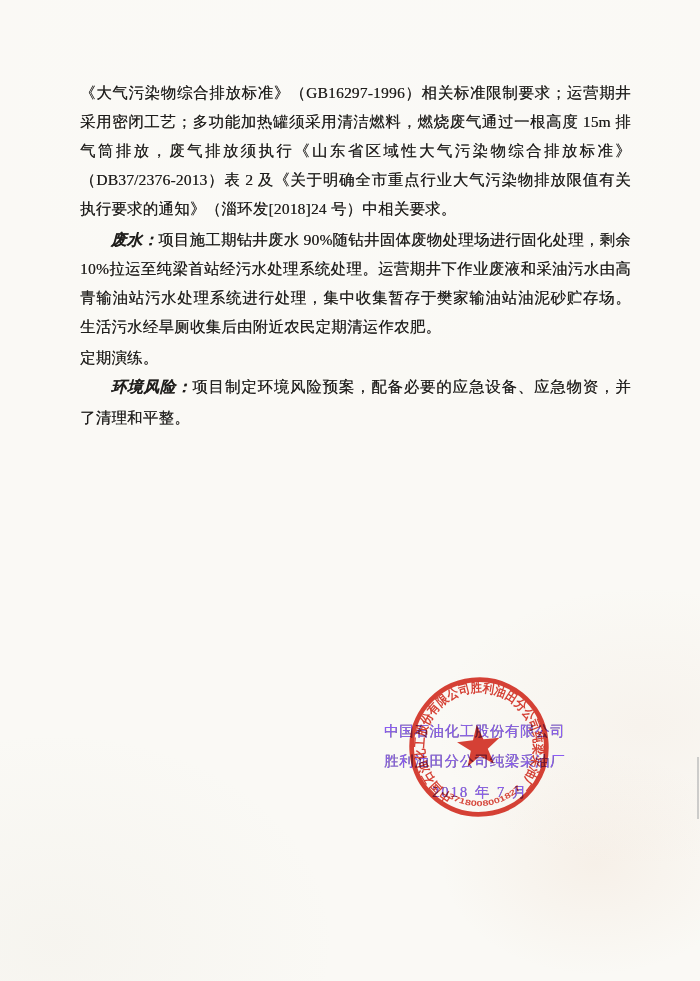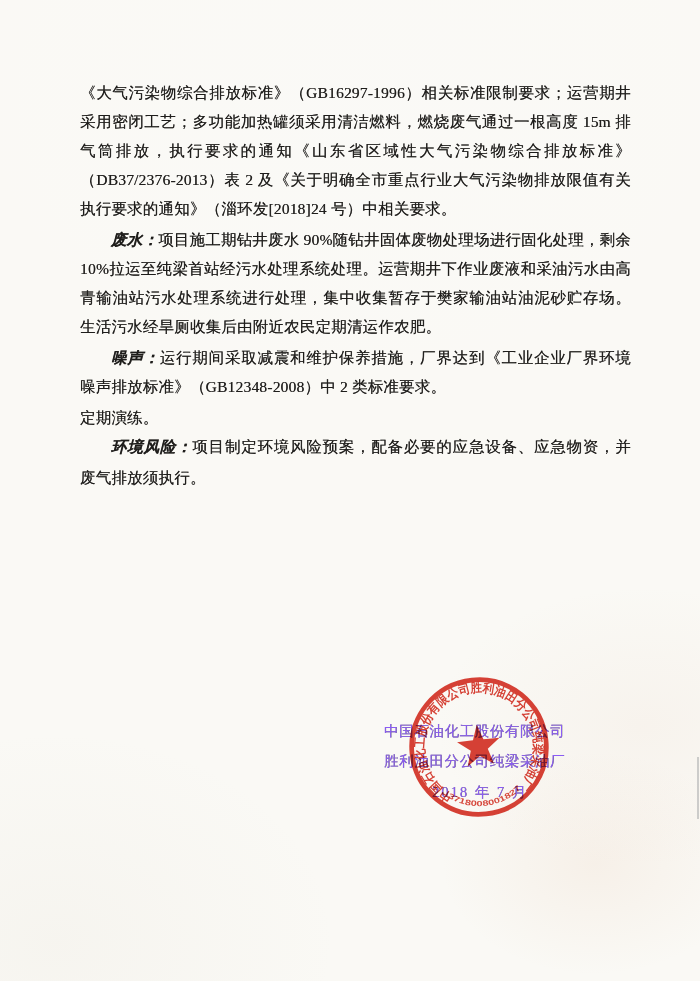--- a/index.html
+++ b/index.html
@@ -63,45 +63,41 @@
 <body>
 
 <div class="paper-texture"></div>
 <div class="edge-mark"></div>
 
 <div class="doc">
 
   <div class="para">
     <div class="line first">《大气污染物综合排放标准》（GB16297-1996）相关标准限制要求；运营期井口</div>
     <div class="line">采用密闭工艺；多功能加热罐须采用清洁燃料，燃烧废气通过一根高度 15m 排</div>
-    <div class="line">气筒排放，执行要求的通知《山东省区域性大气污染物综合排放标准》</div>
+    <div class="line">气筒排放，废气排放须执行《山东省区域性大气污染物综合排放标准》</div>
     <div class="line">（DB37/2376-2013）表 2 及《关于明确全市重点行业大气污染物排放限值有关</div>
     <div class="line last">执行要求的通知》（淄环发[2018]24 号）中相关要求。</div>
   </div>
 
   <div class="para">
     <div class="line first indent"><b class="plabel">废水：</b><span>项目施工期钻井废水 90%随钻井固体废物处理场进行固化处理，剩余</span></div>
     <div class="line">10%拉运至纯梁首站经污水处理系统处理。运营期井下作业废液和采油污水由高</div>
     <div class="line">青输油站污水处理系统进行处理，集中收集暂存于樊家输油站油泥砂贮存场。</div>
     <div class="line last">生活污水经旱厕收集后由附近农民定期清运作农肥。</div>
   </div>
 
 
-  <div class="para">
-    <div class="line first indent"><b class="plabel">噪声：</b><span>运行期间采取减震和维护保养措施，厂界达到《工业企业厂界环境</span></div>
-    <div class="line last">噪声排放标准》（GB12348-2008）中 2 类标准要求。</div>
-  </div>
 
   <div class="para">
     <div class="line last">定期演练。</div>
     <div class="line first indent"><b class="plabel">环境风险：</b><span>项目制定环境风险预案，配备必要的应急设备、应急物资，并</span></div>
   </div>
 
   <div class="para">
-    <div class="line last">废气排放须执行。</div>
+    <div class="line last">了清理和平整。</div>
   </div>
 
 </div>
 
 <div class="signature">
   <div class="sig-line">中国石油化工股份有限公司</div>
   <div class="sig-line">胜利油田分公司纯梁采油厂</div>
   <div class="sig-line sig-date">2018 年 7 月</div>
 </div>
 

